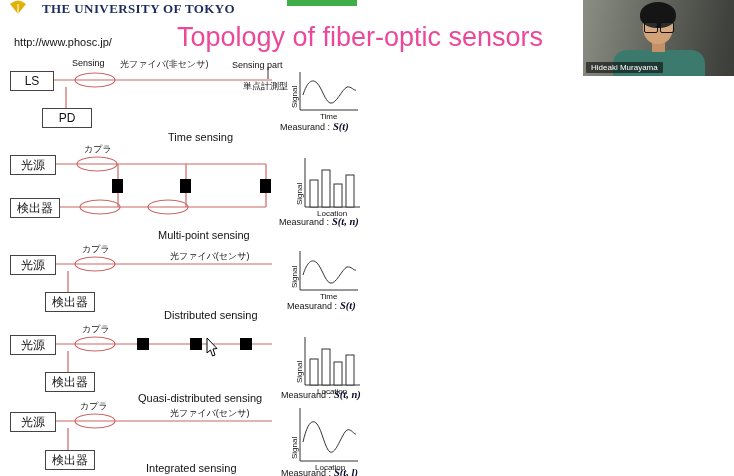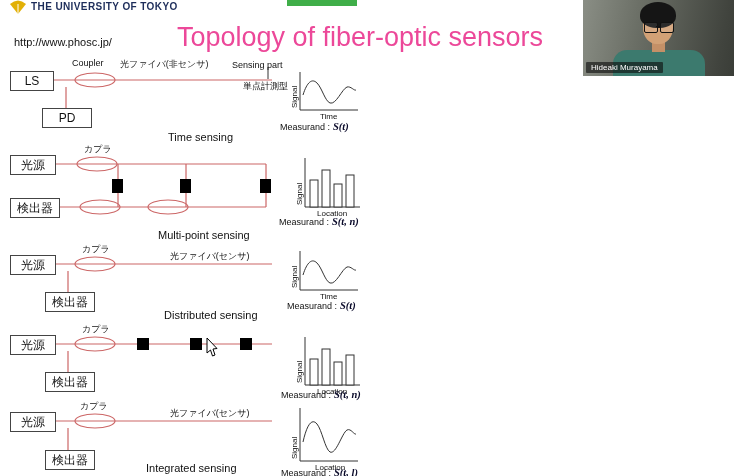--- a/index.html
+++ b/index.html
@@ -1,22 +1,22 @@
 <!DOCTYPE html>
 <html><head>
 <meta charset="utf-8">
 <style>
   html,body{margin:0;padding:0;background:#fff;}
   .screen{position:relative;width:734px;height:476px;background:#fff;overflow:hidden;
           font-family:"Liberation Sans",sans-serif;color:#111;}
   .share-indicator{position:absolute;left:287px;top:0;width:70px;height:6px;background:#3fae49;z-index:5;}
   
   .uni-logo{position:absolute;left:8px;top:0;}
-  .uni-name{position:absolute;left:31px;top:1px;font-family:Liberation Sans, sans-serif;
-            font-weight:bold;font-size:10px;letter-spacing:.4px;color:#1d2d5a;white-space:nowrap;}
+  .uni-name{position:absolute;left:42px;top:1px;font-family:Liberation Serif, serif;
+            font-weight:bold;font-size:13px;letter-spacing:.4px;color:#1d2d5a;white-space:nowrap;}
   .url{position:absolute;left:14px;top:36px;font-size:11px;}
   .title{position:absolute;left:125px;top:22px;width:470px;text-align:center;font-size:27px;color:#ec4899;}
   
   .box{position:absolute;border:1px solid #444;background:#fff;font-size:12px;
        display:flex;align-items:center;justify-content:center;white-space:nowrap;}
   .lbl{position:absolute;font-size:9px;white-space:nowrap;}
   .sec-label{position:absolute;font-size:11px;white-space:nowrap;}
   .ylab{position:absolute;font-size:8px;white-space:nowrap;transform:rotate(-90deg);transform-origin:0 0;}
   .xlab{position:absolute;font-size:8px;white-space:nowrap;}
   .meas{position:absolute;font-size:9px;white-space:nowrap;}
@@ -121,21 +121,21 @@
     </g>
     <g stroke="#333" fill="none">
       <path d="M300,408 V461 H358"></path>
       <path d="M303,442 C307,424 312,418 317,424 C322,430 325,449 330,452 C336,455 342,433 347,430 C351,428 354,435 356,434"></path>
     </g>
 
     <polygon points="207,338 207,353 210.5,350 212.5,356 215,355 213,349 217,348.5" fill="#fff" stroke="#000" stroke-width="1"></polygon>
   </svg>
 
   <div class="box" style="left:10px;top:71px;width:42px;height:18px">LS</div>
-  <div class="lbl" style="left:72px;top:58px">Coupler</div>
+  <div class="lbl" style="left:72px;top:58px">Sensing</div>
   <div class="lbl" style="left:120px;top:58px;color:#222">光ファイバ(非センサ)</div>
   <div class="lbl" style="left:232px;top:60px">Sensing part</div>
   <div class="lbl" style="left:243px;top:80px">単点計測型</div>
   <div class="box" style="left:42px;top:108px;width:48px;height:18px">PD</div>
   <div class="ylab" style="left:290px;top:108px">Signal</div>
   <div class="xlab" style="left:320px;top:112px">Time</div>
   <div class="meas" style="left:280px;top:121px"><span>Measurand :</span><span class="mval">S(t)</span></div>
   <div class="sec-label" style="left:168px;top:131px">Time sensing</div>
 
   <div class="box" style="left:10px;top:155px;width:44px;height:18px">光源</div>
@@ -154,20 +154,21 @@
   <div class="xlab" style="left:320px;top:292px">Time</div>
   <div class="meas" style="left:287px;top:300px"><span>Measurand :</span><span class="mval">S(t)</span></div>
   <div class="sec-label" style="left:164px;top:309px">Distributed sensing</div>
 
   <div class="box" style="left:10px;top:335px;width:44px;height:18px">光源</div>
   <div class="lbl" style="left:82px;top:323px">カプラ</div>
   <div class="box" style="left:45px;top:372px;width:48px;height:18px">検出器</div>
   <div class="ylab" style="left:295px;top:383px">Signal</div>
   <div class="xlab" style="left:317px;top:387px">Location</div>
   <div class="meas" style="left:281px;top:389px"><span>Measurand :</span><span class="mval">S(t, n)</span></div>
+  <div class="sec-label" style="left:138px;top:392px">Quasi-distributed sensing</div>
 
   <div class="box" style="left:10px;top:412px;width:44px;height:18px">光源</div>
   <div class="lbl" style="left:80px;top:400px">カプラ</div>
   <div class="lbl" style="left:170px;top:407px">光ファイバ(センサ)</div>
   <div class="box" style="left:45px;top:450px;width:48px;height:18px">検出器</div>
   <div class="ylab" style="left:290px;top:459px">Signal</div>
   <div class="xlab" style="left:315px;top:463px">Location</div>
   <div class="meas" style="left:281px;top:467px"><span>Measurand :</span><span class="mval">S(t, l)</span></div>
   <div class="sec-label" style="left:146px;top:462px">Integrated sensing</div>
 

